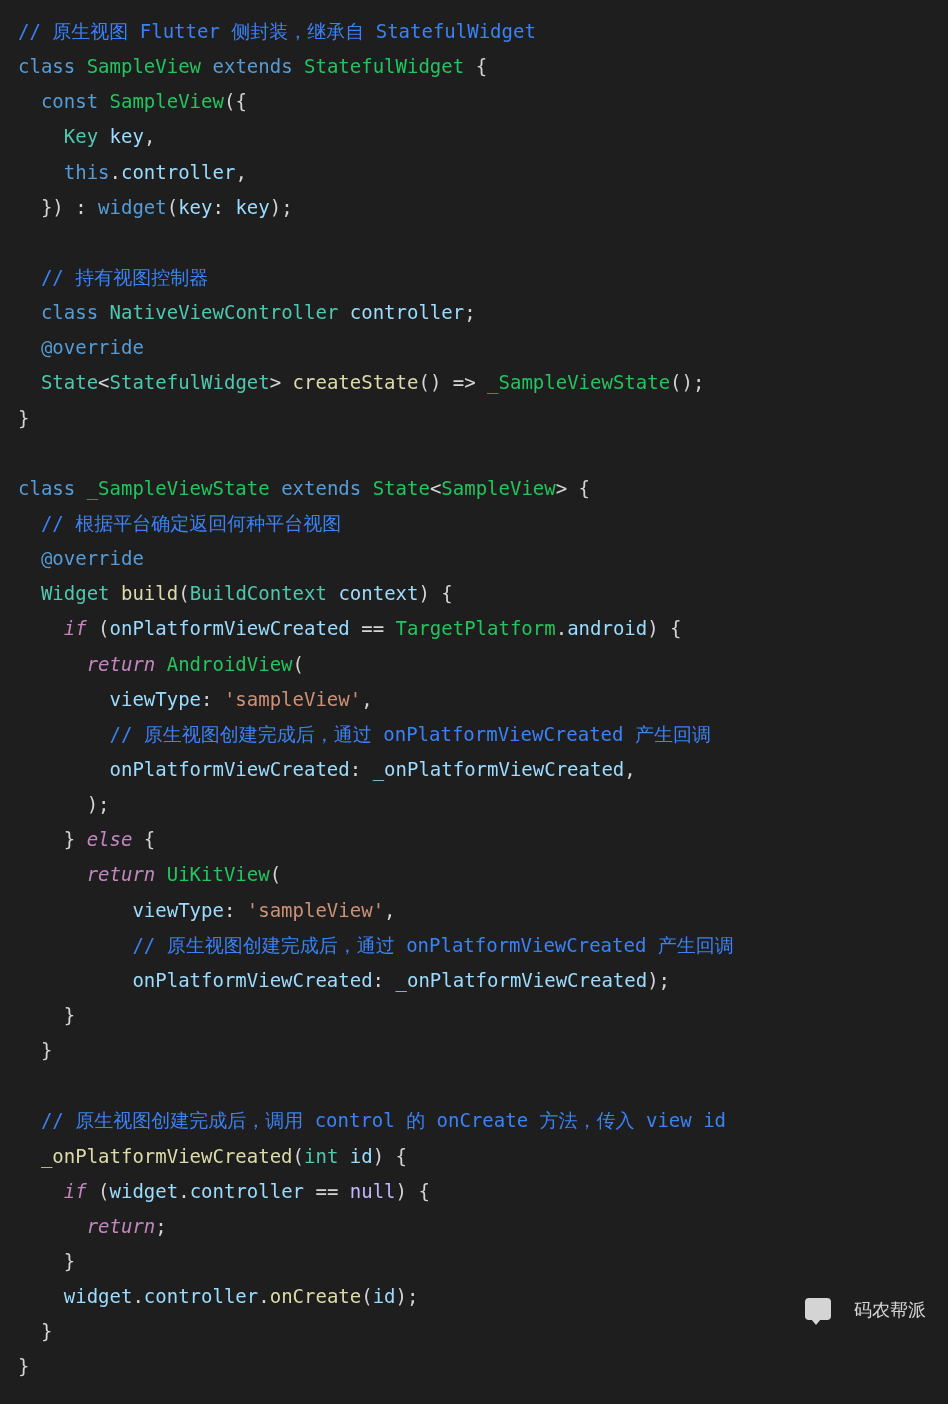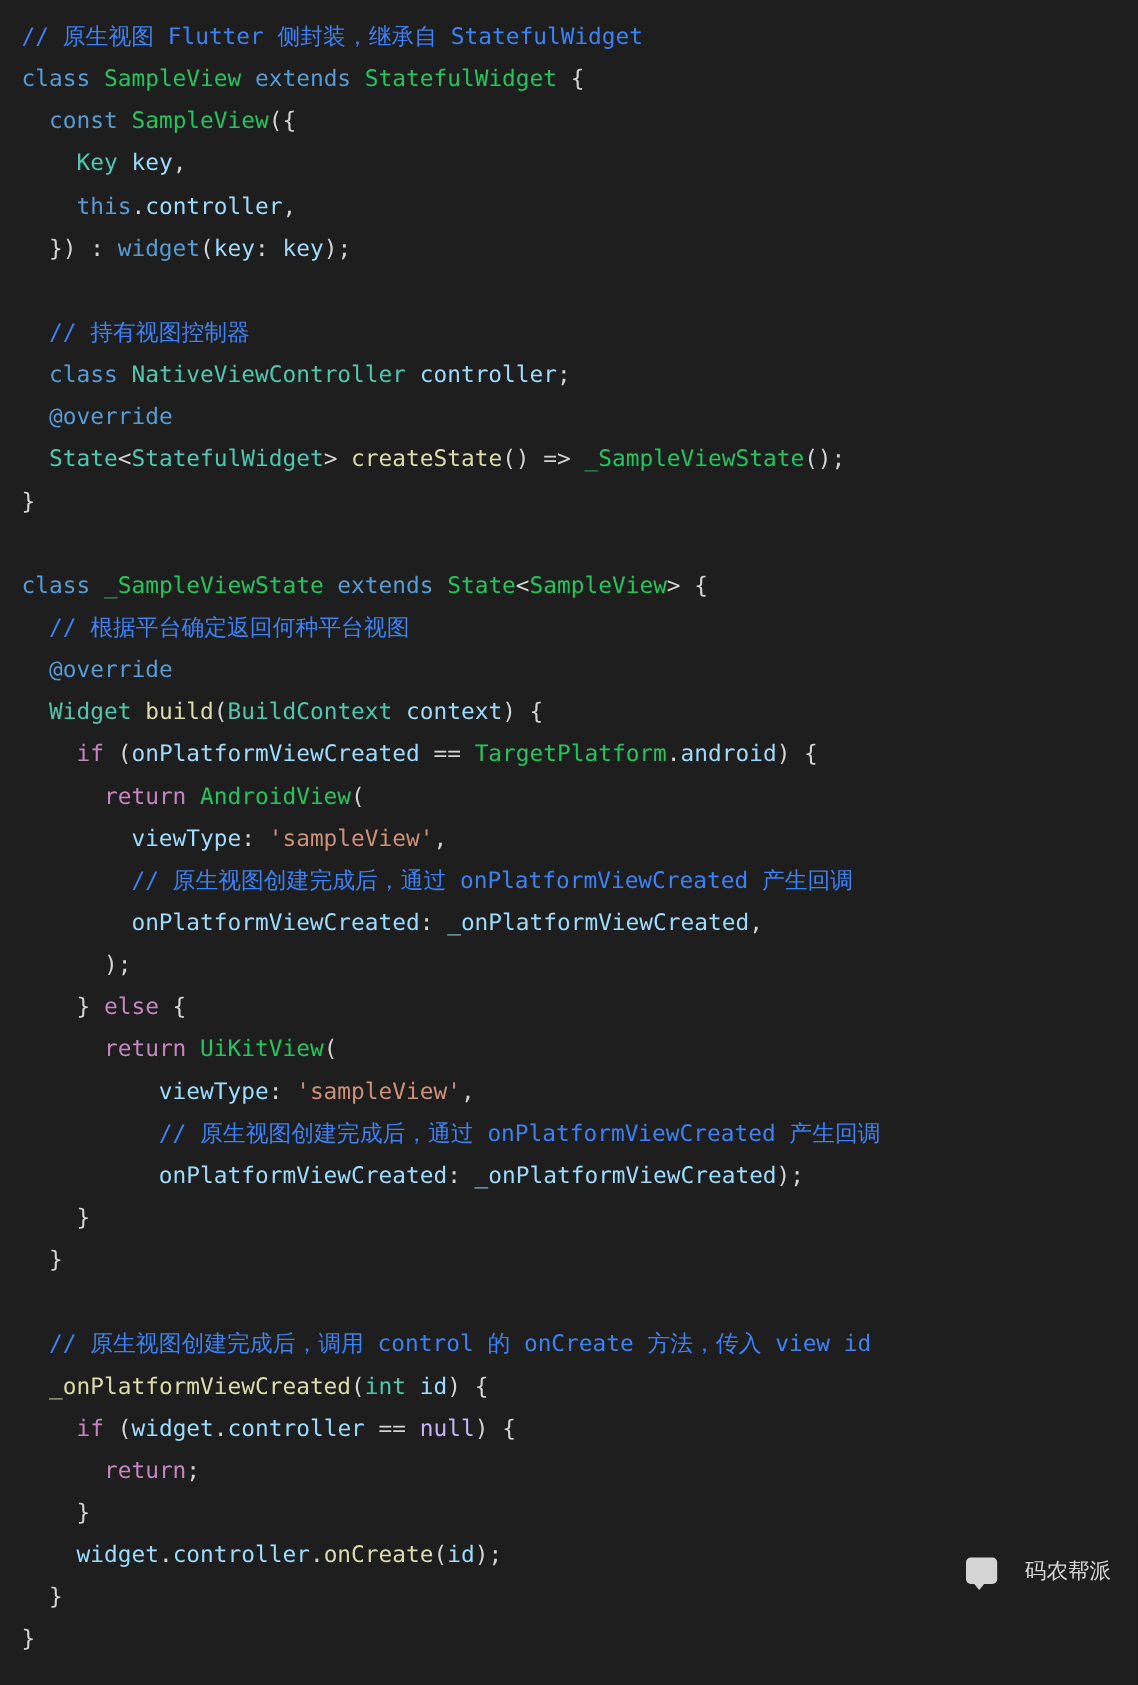--- a/index.html
+++ b/index.html
@@ -20,21 +20,21 @@
     font-family: inherit;
   }
   .c-comment { color: #3b82f6; }
   .c-keyword { color: #569cd6; }
   .c-class   { color: #22c55e; }
   .c-type    { color: #4ec9b0; }
   .c-method  { color: #dcdcaa; }
   .c-param   { color: #9cdcfe; }
   .c-string  { color: #ce9178; }
   .c-punct   { color: #d4d4d4; }
-  .c-ctrl    { color: #c586c0; }
+  .c-ctrl    { color: #c586c0; font-style: italic; }
   .c-annot   { color: #569cd6; }
   .c-null    { color: #c4b5fd; }
   .watermark {
     position: absolute;
     right: 22px;
     bottom: 78px;
     display: flex;
     align-items: center;
     gap: 23px;
     color: #e8e8e8;

